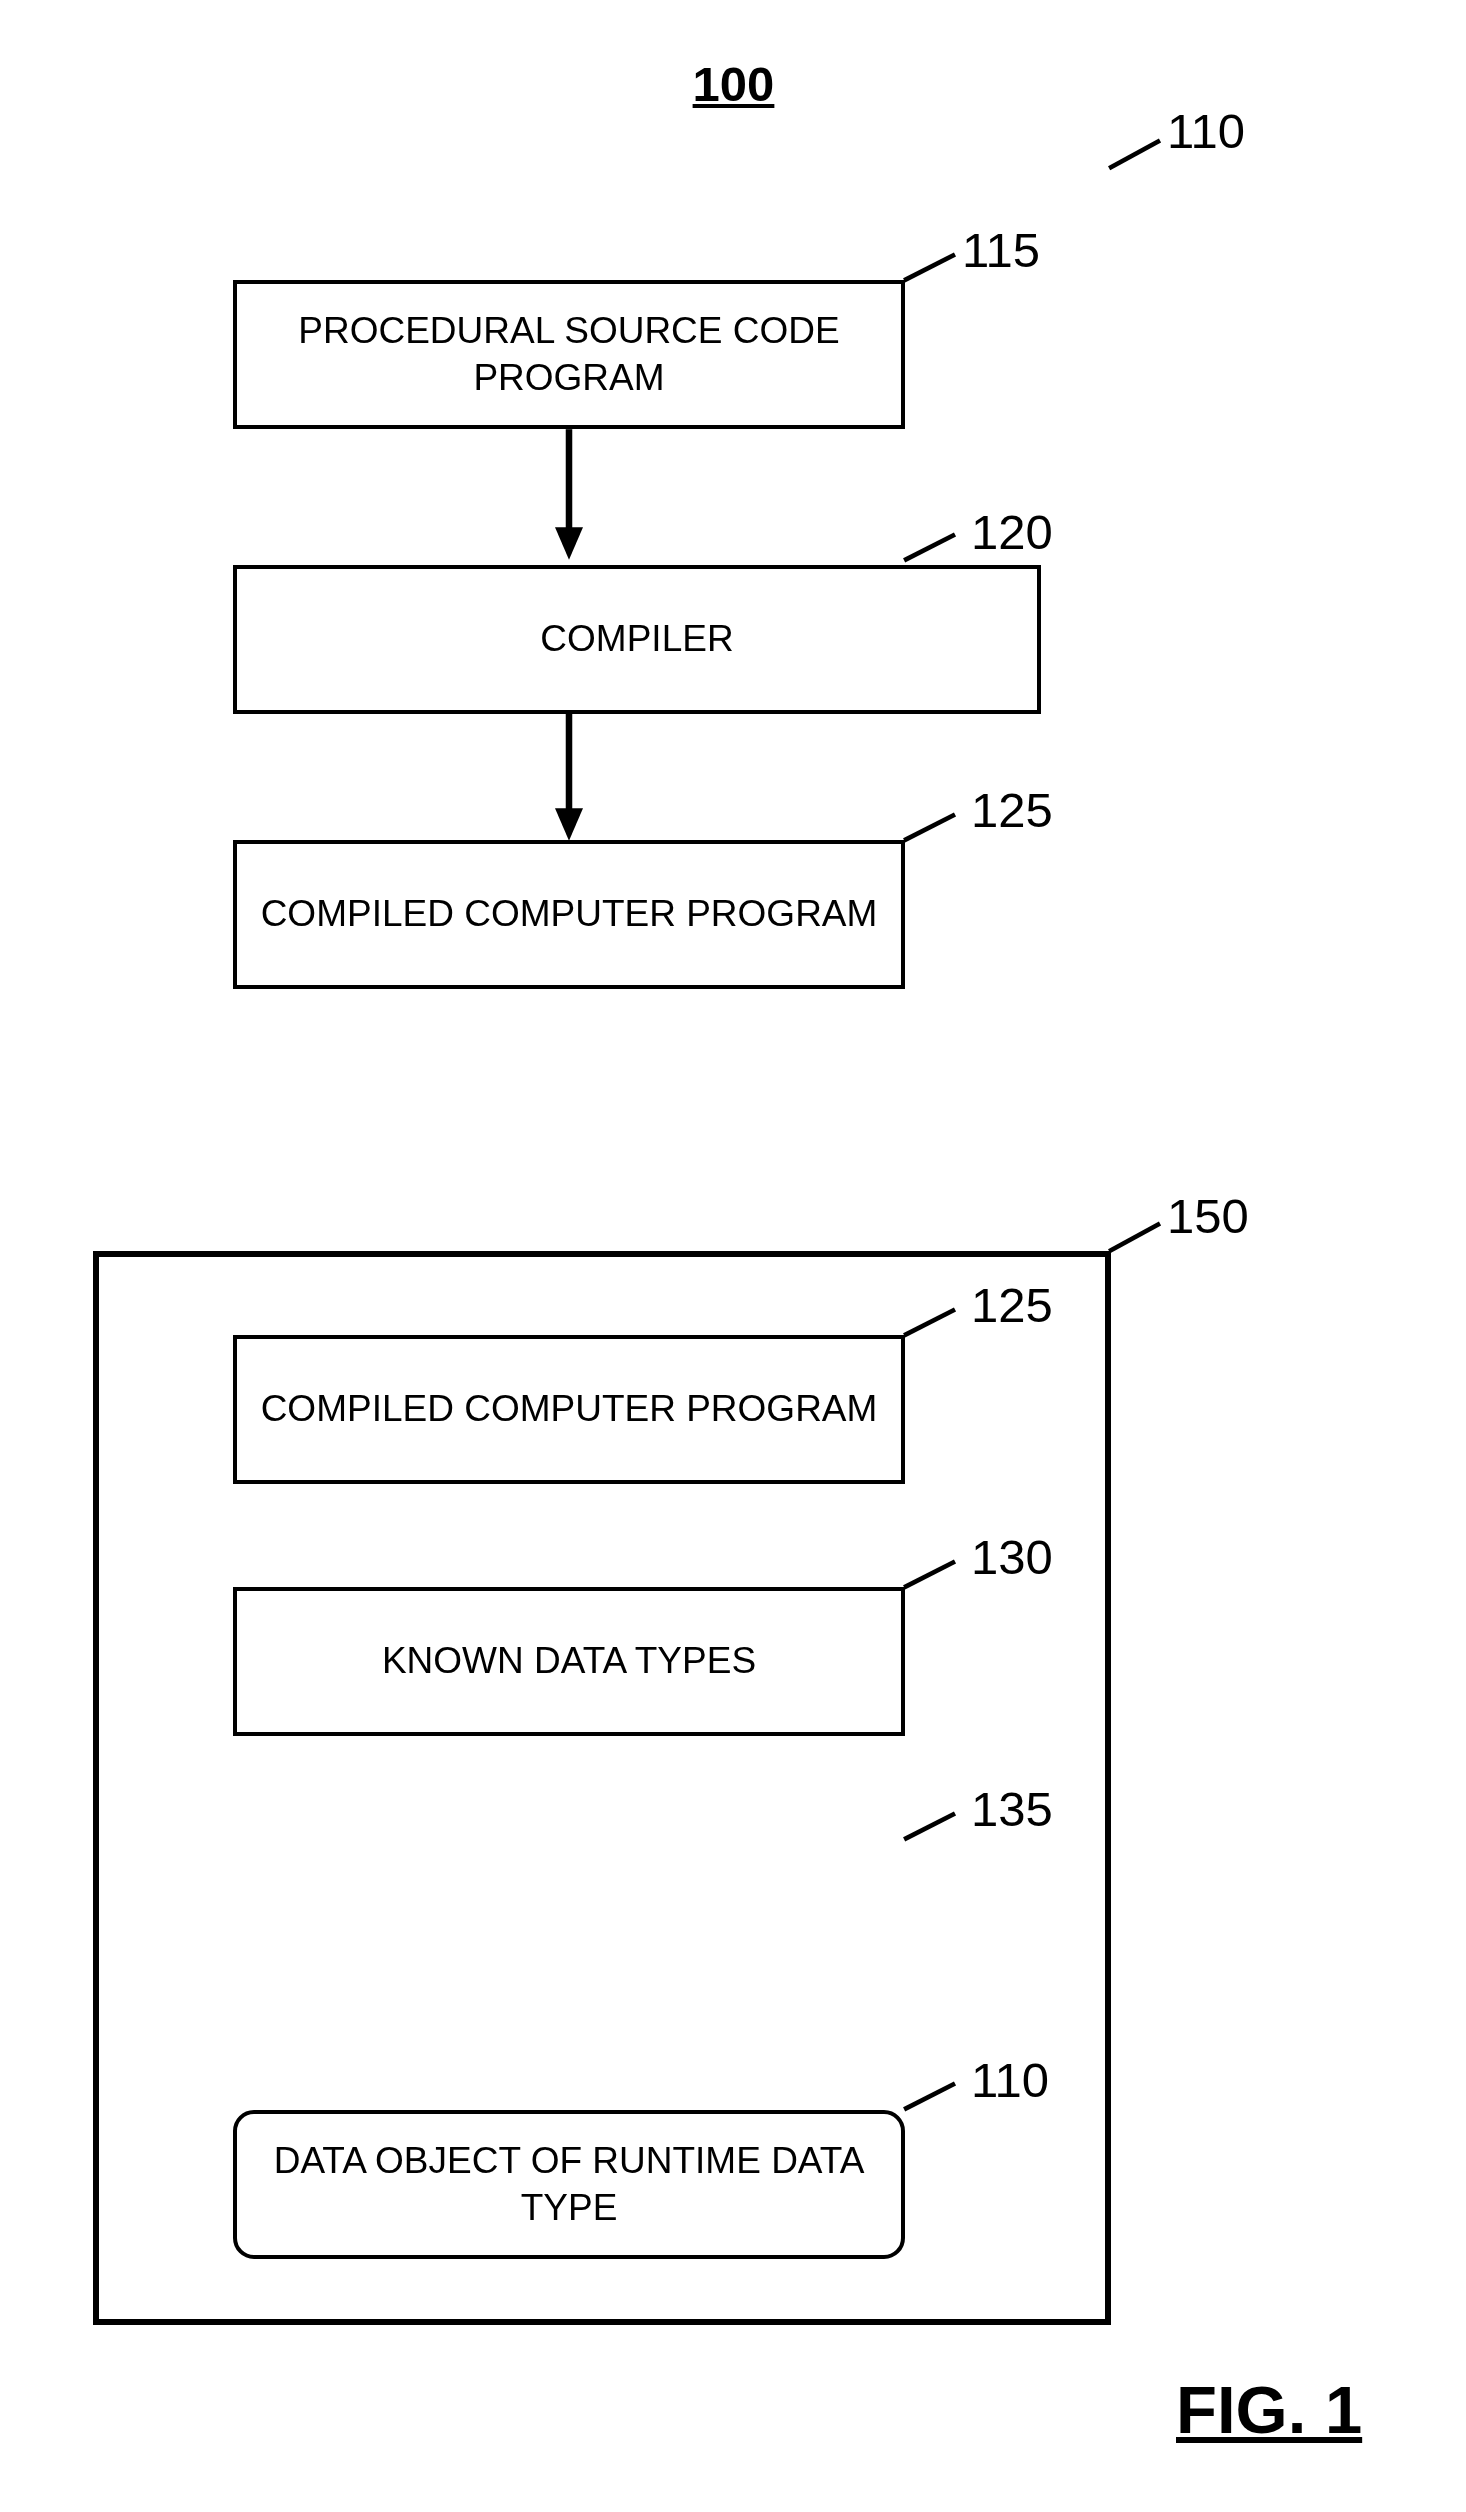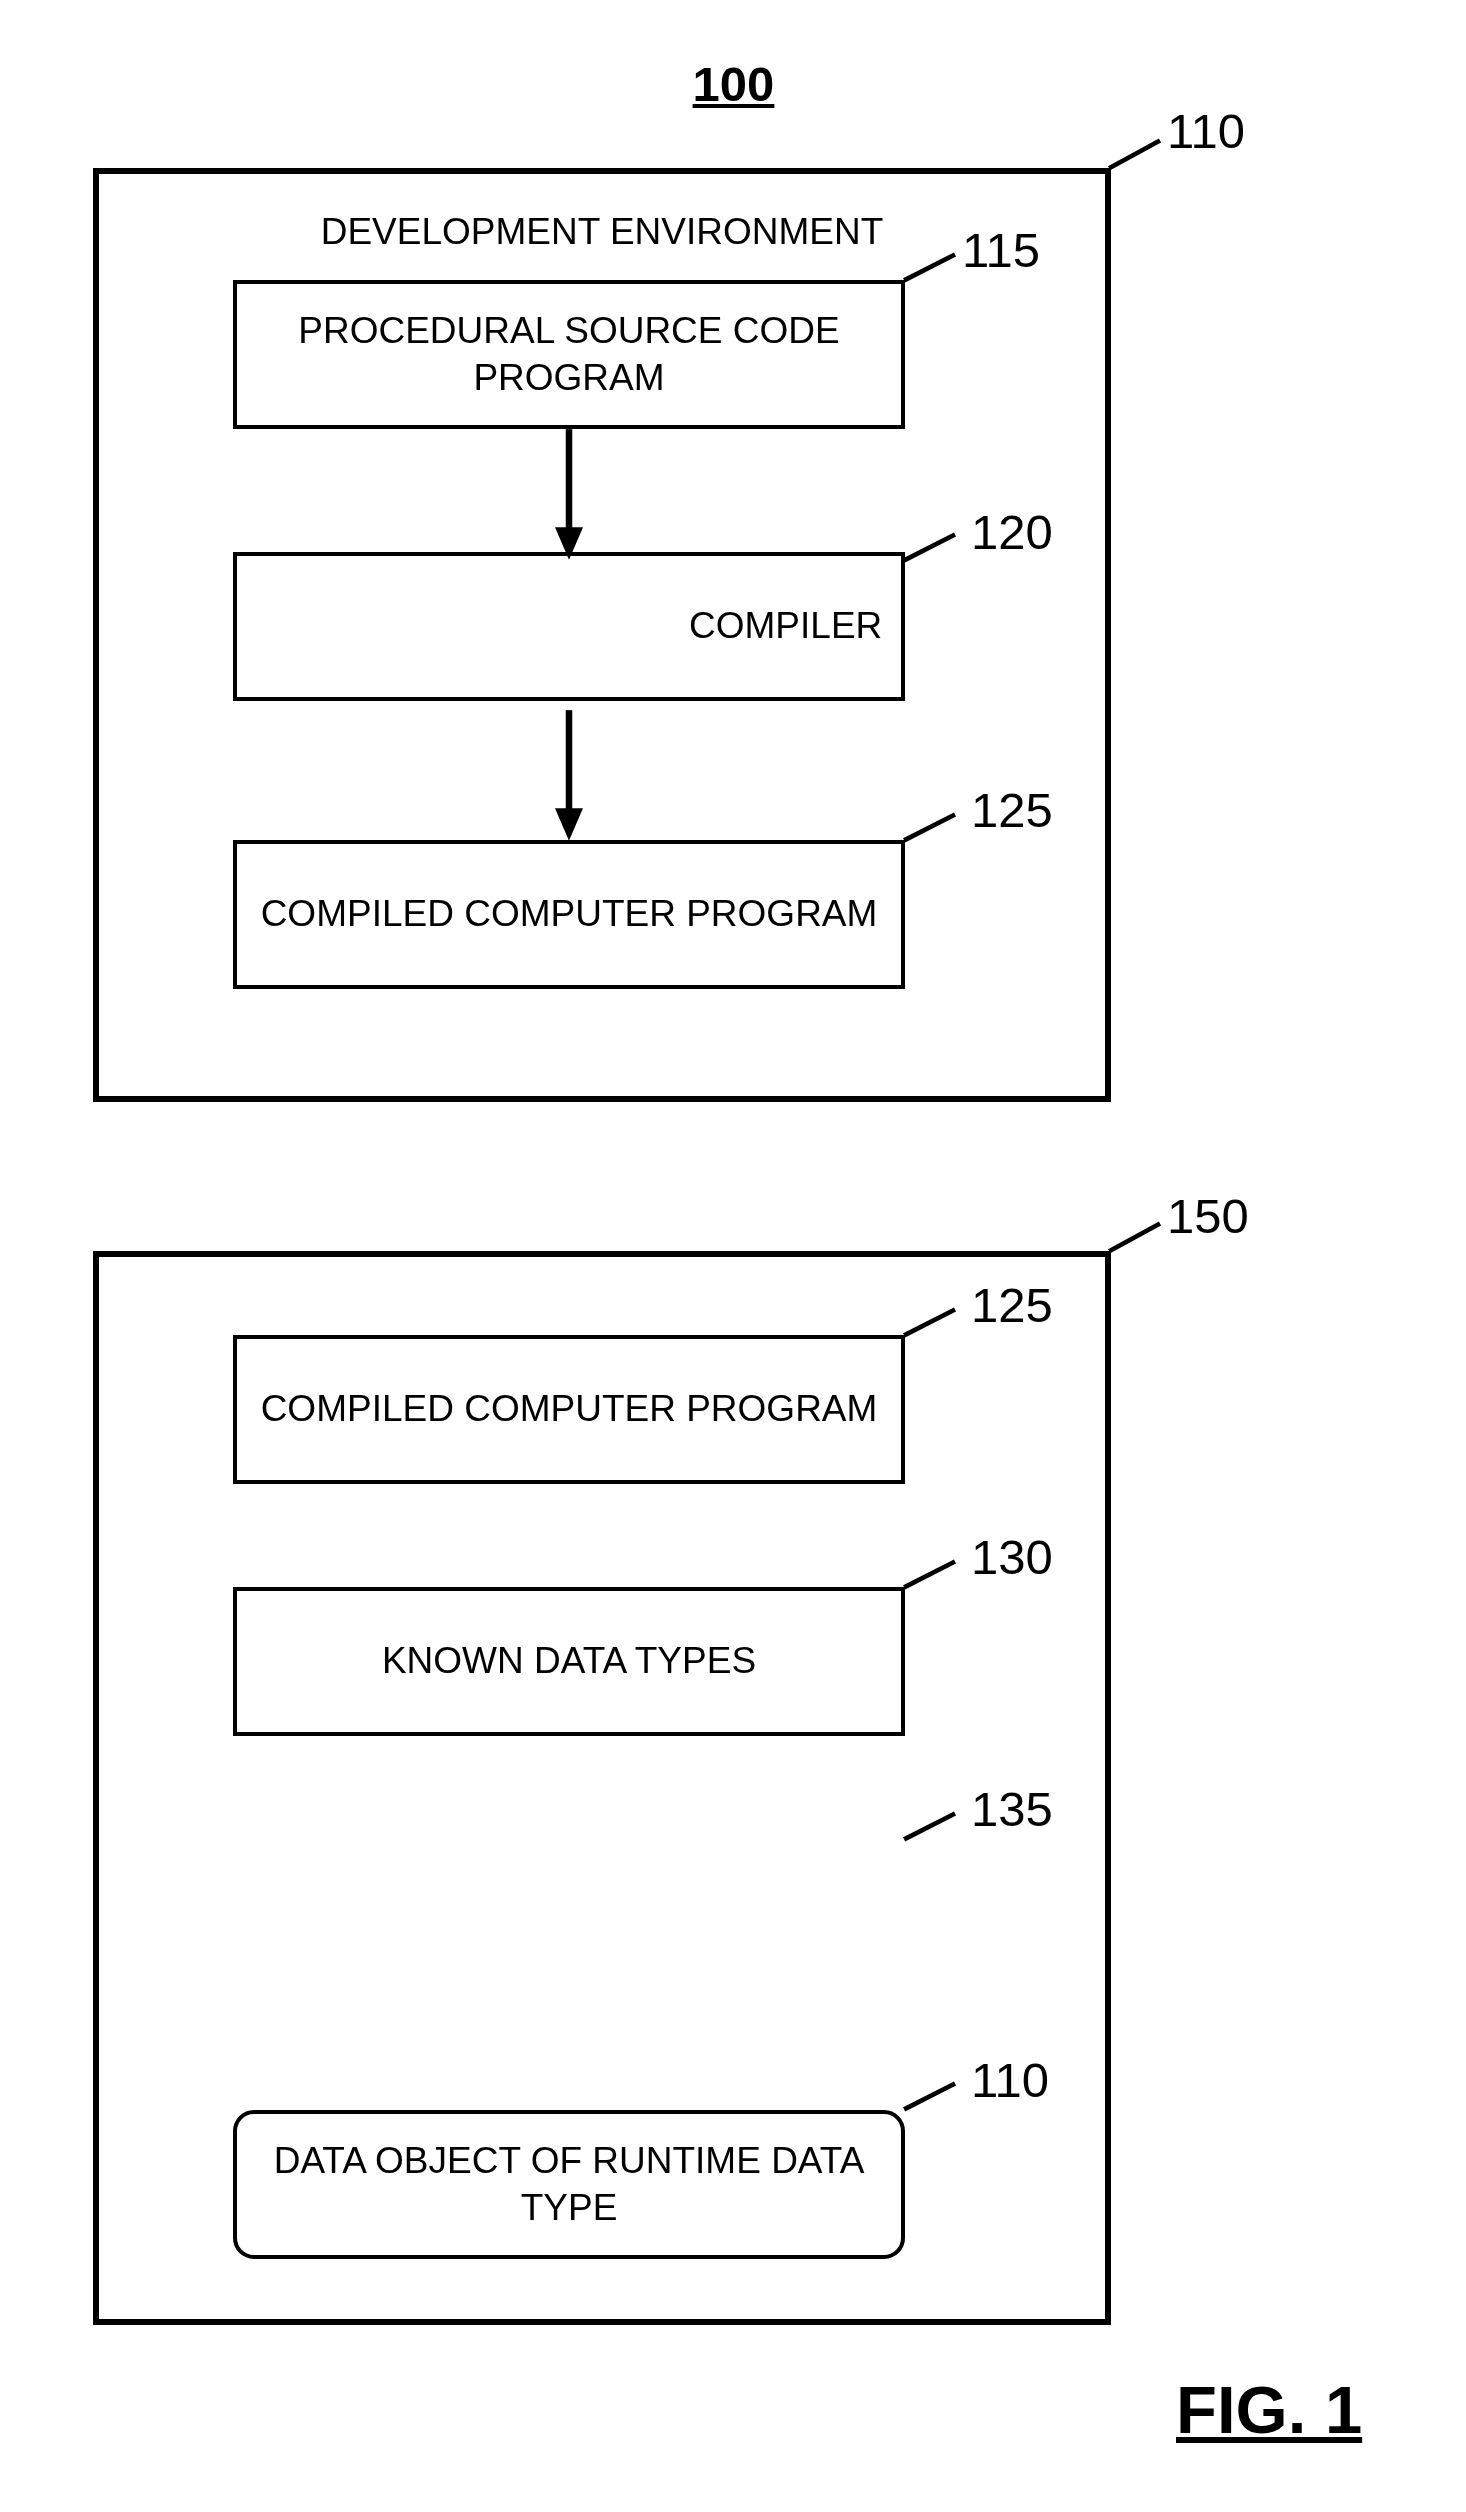--- a/index.html
+++ b/index.html
@@ -61,43 +61,40 @@
     overflow: visible;
   }
 </style>
 </head>
 <body>
 
 <div class="page">
 
   <div class="figure-number">100</div>
 
-  <div class="outer-box" style="left:93px; top:168px; width:1018px; height:934px;">
-    <div class="title-text" style="top:37px;">DEVELOPMENT ENVIRONMENT</div>
-  </div>
 
   <svg class="arrow" style="left:1109px; top:159px; width:65px; height:37px;" viewBox="0 0 70 40" width="65" height="37">
     <line x1="0" y1="10" x2="55" y2="-20" stroke="#000" stroke-width="5"></line>
   </svg>
   <div class="ref-label" style="left:1167px; top:103px;">110</div>
 
   <div class="inner-box" style="left:233px; top:280px; width:672px; height:149px;">
     <span>PROCEDURAL SOURCE CODE PROGRAM</span>
   </div>
   <svg class="arrow" style="left:904px; top:273px; width:65px; height:37px;" viewBox="0 0 70 40" width="65" height="37">
     <line x1="0" y1="8" x2="55" y2="-20" stroke="#000" stroke-width="5"></line>
   </svg>
   <div class="ref-label" style="left:962px; top:222px;">115</div>
 
   <svg class="arrow" style="left:555px; top:429px; width:28px; height:131px;" viewBox="0 0 30 140" width="28" height="131">
     <line x1="15" y1="0" x2="15" y2="110" stroke="#000" stroke-width="7"></line>
     <polygon points="0,105 30,105 15,140" fill="#000"></polygon>
   </svg>
 
-  <div class="inner-box" style="left:233px; top:552px; width:672px; height:149px;justify-content:flex-end;">
+  <div class="inner-box" style="left:233px; top:565px; width:808px; height:149px;">
     <span>COMPILER</span>
   </div>
   <svg class="arrow" style="left:904px; top:553px; width:65px; height:37px;" viewBox="0 0 70 40" width="65" height="37">
     <line x1="0" y1="8" x2="55" y2="-20" stroke="#000" stroke-width="5"></line>
   </svg>
   <div class="ref-label" style="left:971px; top:504px;">120</div>
 
   <svg class="arrow" style="left:555px; top:710px; width:28px; height:131px;" viewBox="0 0 30 140" width="28" height="131">
     <line x1="15" y1="0" x2="15" y2="110" stroke="#000" stroke-width="7"></line>
     <polygon points="0,105 30,105 15,140" fill="#000"></polygon>

